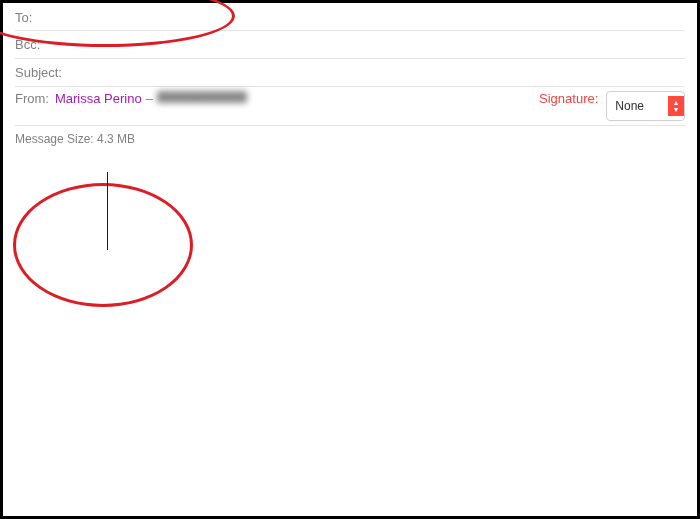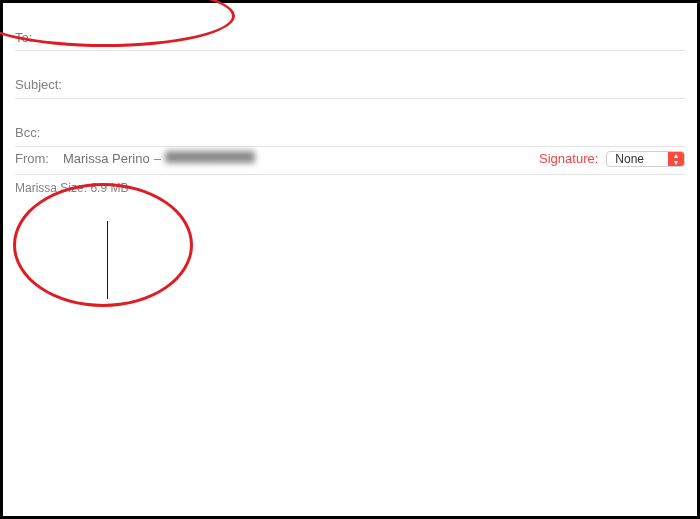--- a/index.html
+++ b/index.html
@@ -22,21 +22,20 @@
       padding: 0 12px;
     }
     .field-row {
       display: flex;
       align-items: center;
       border-bottom: 1px solid #e4e4e4;
       min-height: 28px;
       padding: 4px 0;
       font-size: 13px;
       color: #808080;
-      margin-top: 20px;
     }
     .field-row.first { padding-top: 6px; }
     .field-label {
       color: #808080;
       margin-right: 6px;
     }
     .to-address {
       display: inline-flex;
       align-items: center;
       background: #cfe3f8;
@@ -63,31 +62,31 @@
       display: inline-block;
     }
     .from-row {
       display: flex;
       align-items: flex-start;
       border-bottom: 1px solid #e4e4e4;
       min-height: 28px;
       padding: 4px 0;
       font-size: 13px;
     }
-    .from-name { color: #737373; margin-left: 8px; }
+    .from-name { color: #a21caf; }
     .from-sep { color: #808080; margin: 0 4px; }
     .spacer { flex: 1; }
     .sig-label { color: #ef4444; margin-right: 8px; }
     .sig-select {
       display: inline-flex;
       align-items: center;
       background: #fff;
       border: 1px solid #d0d0d0;
       border-radius: 4px;
-      height: 16px;
+      height: 30px;
       font-size: 12px;
       overflow: hidden;
     }
     .sig-select-text {
       padding: 0 24px 0 8px;
       color: #303030;
       min-width: 60px;
     }
     .sig-select-arrows {
       background: #ff4a3d;
@@ -216,46 +215,46 @@
   <div class="ellipse top"></div>
   <div class="ellipse att"></div>
 
   <div class="header-area">
     <div class="field-row first">
       <span class="field-label">To:</span>
     </div>
 
 
     <div class="field-row">
+      <span class="field-label">Bcc:</span>
+    </div>
+
+    <div class="field-row">
       <span class="field-label">Subject:</span>
-    </div>
-
-    <div class="field-row">
-      <span class="field-label">Bcc:</span>
     </div>
 
     <div class="from-row">
       <span class="field-label">From:</span>
       <span class="from-name">Marissa Perino</span>
       <span class="from-sep">–</span>
       <span class="blur-box w90">xxxxxxxxx</span>
       <span class="spacer"></span>
       <span class="sig-label">Signature:</span>
       <span class="sig-select">
         <span class="sig-select-text">None</span>
         <span class="sig-select-arrows">
           <span>▲</span>
             <span>▼</span>
         </span>
       </span>
     </div>
 
     <div class="msg-size-row">
-      <span>Marissa Size:</span>
+      <span>Message Size:</span>
       <span> </span>
-      <span>6.9 MB</span>
+      <span>4.3 MB</span>
     </div>
   </div>
 
   <div class="body-area">
     <div class="cursor-line"></div>
   </div>
 </div>
 
 </body></html>

